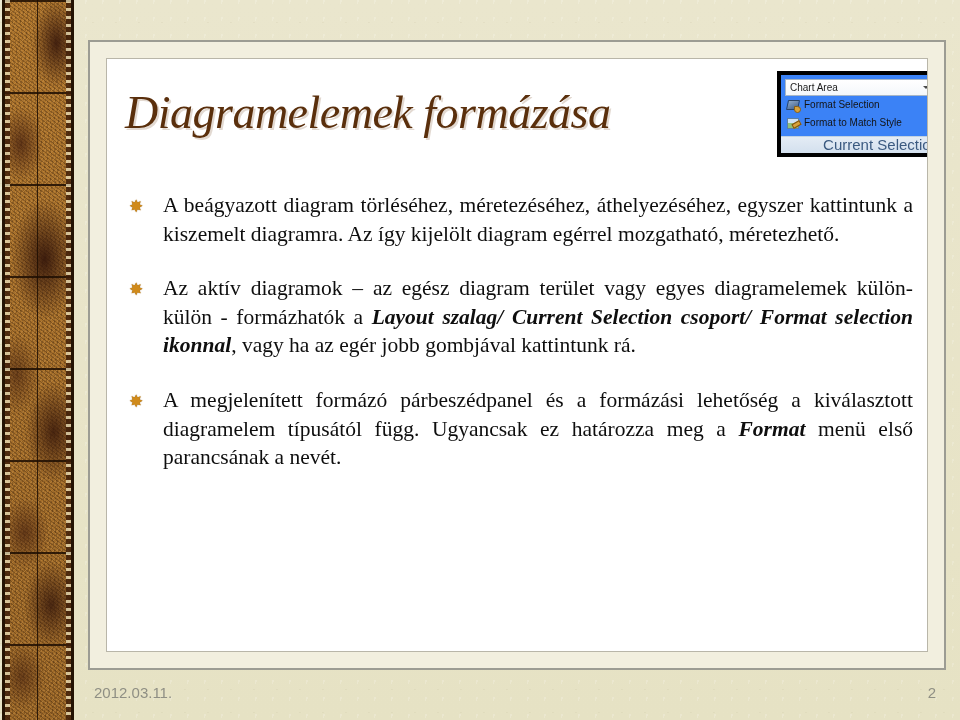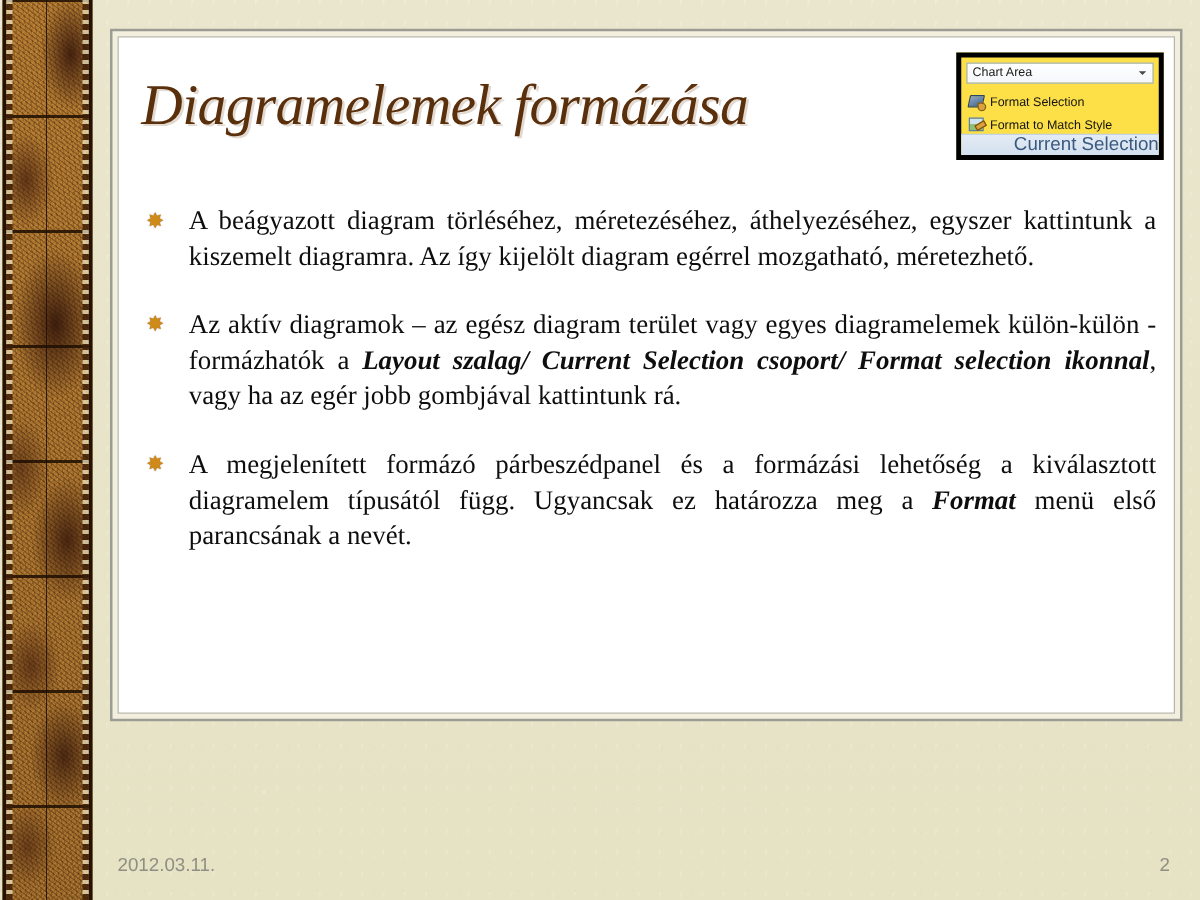--- a/index.html
+++ b/index.html
@@ -76,27 +76,27 @@
       rgba(238,228,190,.75) 0 3px,
       rgba(60,28,8,.8) 3px 8px);
   }
   #left-strip::before { left: 0; }
   #left-strip::after  { right: 0; }
 
   
   #frame-outer {
     position: absolute;
     left: 88px;
-    top: 23px;
+    top: 40px;
     width: 858px;
-    height: 554px;
+    height: 630px;
     box-sizing: border-box;
     border: 2px solid #9c9c93;
     background: #f2efdf;
-    padding: 4px;
+    padding: 16px;
   }
   #frame-inner {
     width: 100%;
     height: 100%;
     box-sizing: border-box;
     border: 1px solid #b9b6a9;
     background: #ffffff;
     position: relative;
     overflow: hidden;
   }
@@ -119,21 +119,21 @@
   }
 
   
   #ribbon-shot {
     position: absolute;
     left: 670px;
     top: 12px;
     width: 166px;
     box-sizing: border-box;
     border: 4px solid #000000;
-    background: #fde047;
+    background: #3b82f6;
     padding: 4px 4px 0 4px;
     font-family: "Liberation Sans", sans-serif;
   }
   #ribbon-combo {
     box-sizing: border-box;
     height: 17px;
     border: 1px solid #a7b6c6;
     background: linear-gradient(#ffffff, #f4f7fb);
     display: flex;
     align-items: center;
@@ -145,21 +145,21 @@
   #ribbon-combo .combo-text { flex: 1; white-space: nowrap; }
   #ribbon-combo .caret {
     width: 0; height: 0;
     border-left: 3px solid transparent;
     border-right: 3px solid transparent;
     border-top: 3px solid #4a4a4a;
     margin-right: 2px;
   }
   .ribbon-cmd {
     display: flex;
-    align-items: flex-end;
+    align-items: flex-start;
     gap: 4px;
     height: 18px;
     font-size: 10px;
     color: #141414;
     padding-left: 2px;
     white-space: nowrap;
   }
   .ribbon-cmd .ico { flex: 0 0 13px; height: 13px; position: relative; }
   
   .ico.format-selection::before {

